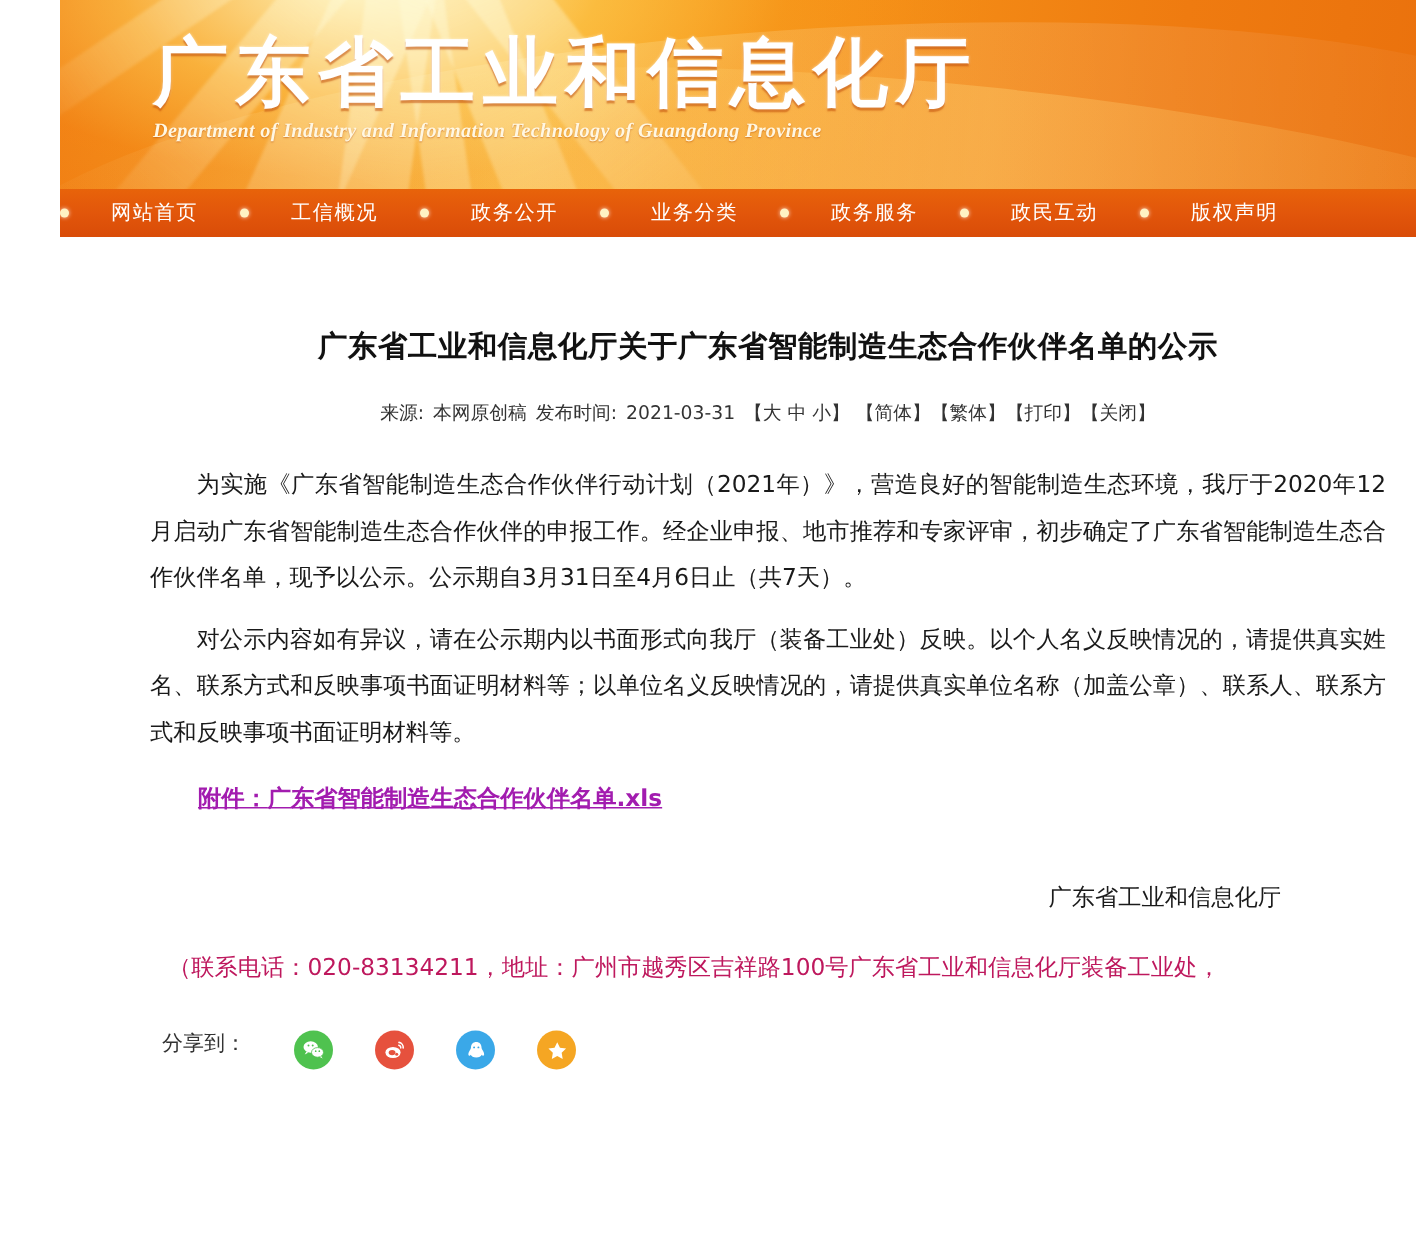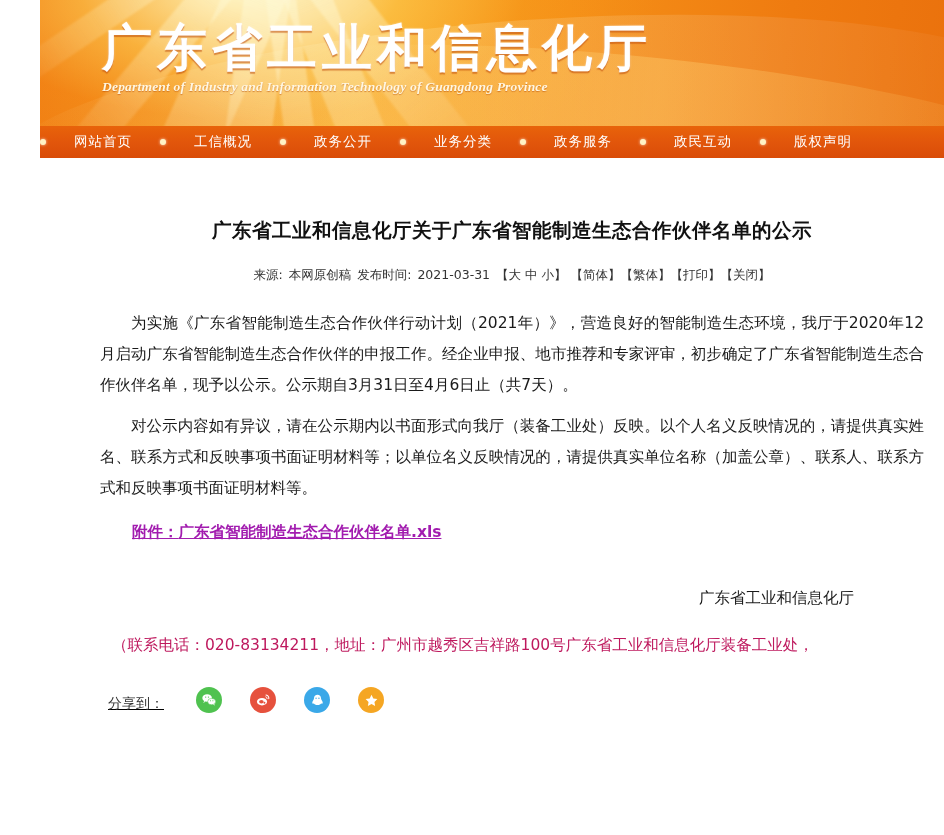--- a/index.html
+++ b/index.html
@@ -172,23 +172,22 @@
     line-height: 2.0;
     padding-left: 12px;
   }
   .contact .line2 { padding-left: 24px; }
 
   
   .share {
     margin-top: 26px;
     padding-left: 8px;
     display: flex;
-    align-items: flex-end;
+    align-items: flex-start;
     gap: 28px;
-    text-decoration: underline;
   }
   .share-label {
     font-family: "DejaVu Sans", "Liberation Sans", sans-serif;
     font-size: 14px;
     color: #333;
     margin-right: 4px;
   }
   .share-icon {
     width: 26px; height: 26px;
     border-radius: 50%;

